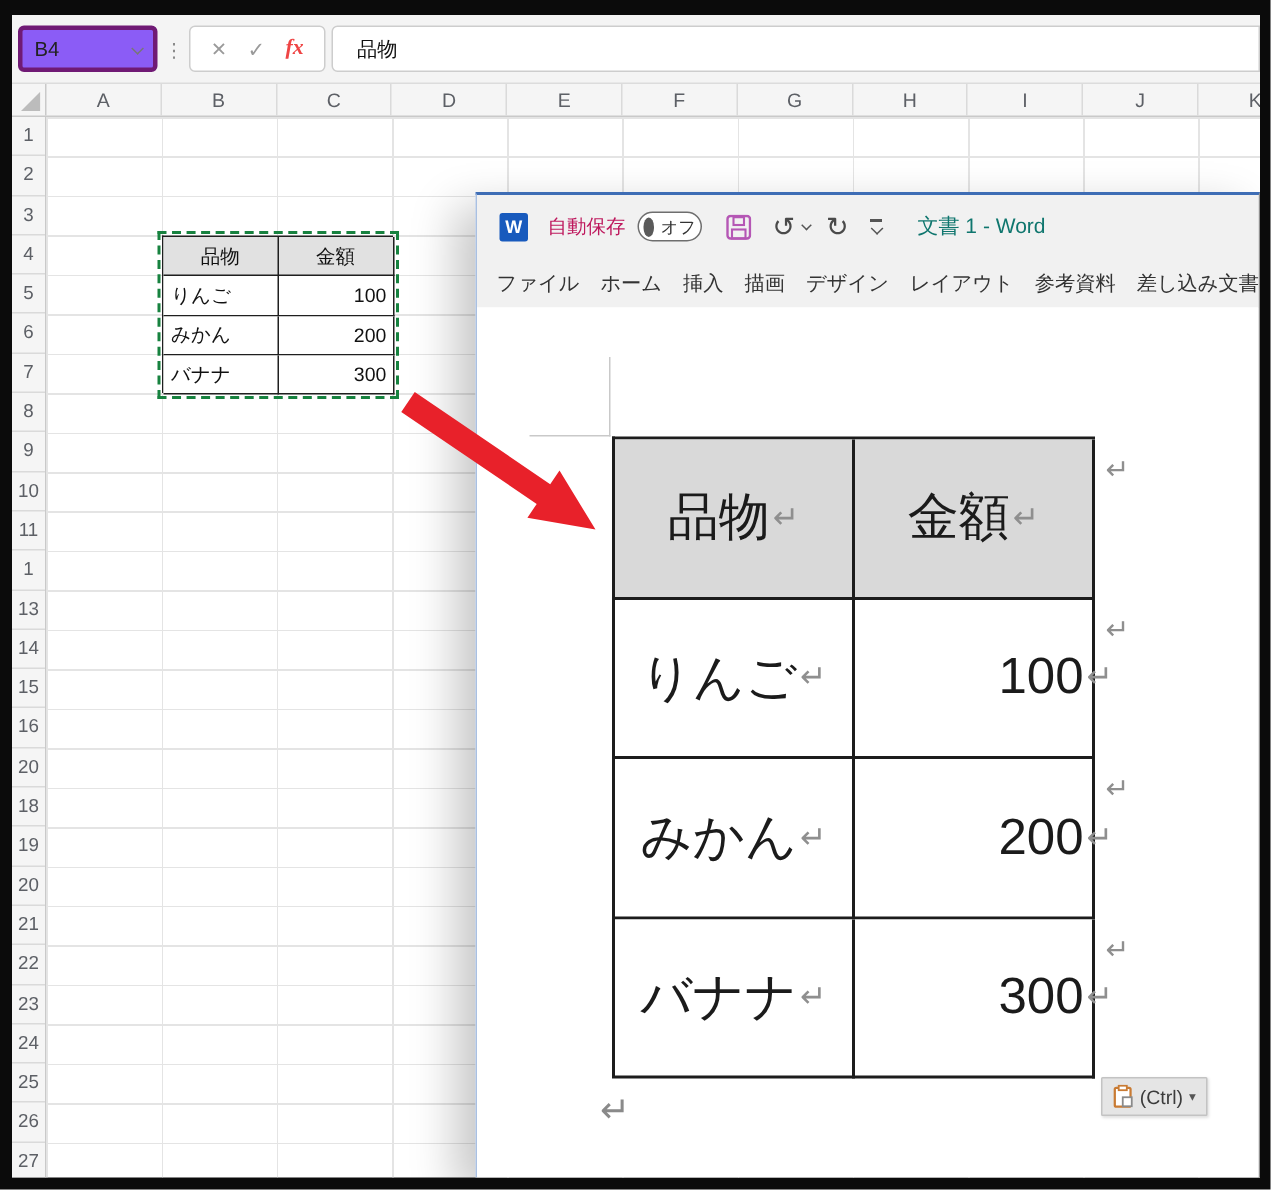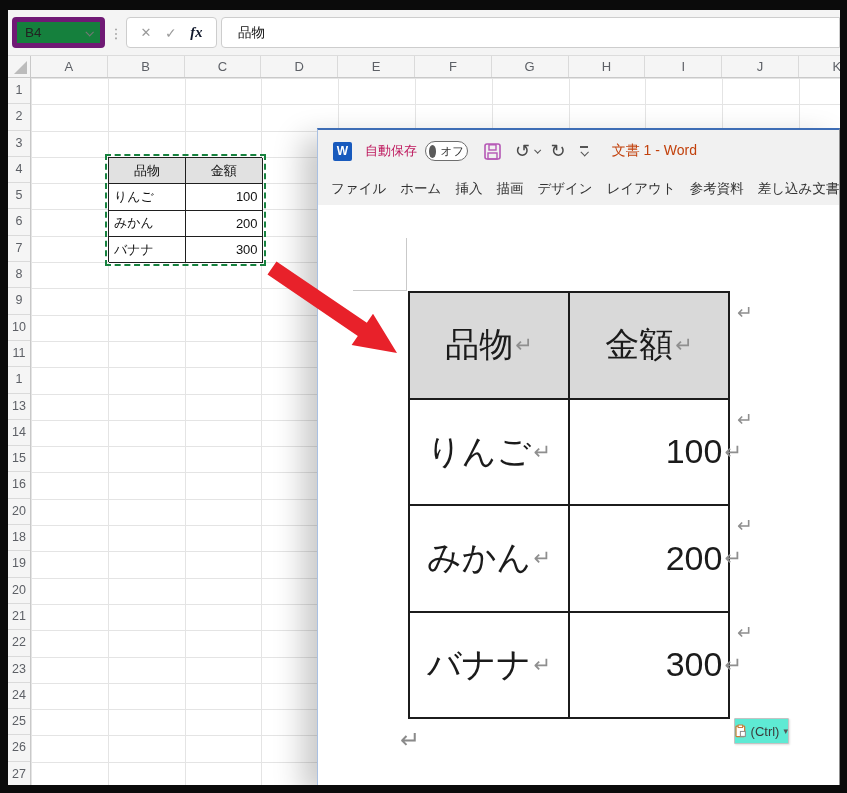--- a/index.html
+++ b/index.html
@@ -15,21 +15,21 @@
     background: #ffffff; overflow: hidden;
   }
 
   
   .xl-toolbar {
     position: absolute; left: 0; top: 0; width: 100%; height: 46px;
     background: #F4F4F4; border-bottom: 1px solid #DCDCDC;
   }
   .namebox {
     position: absolute; left: 4px; top: 7px; width: 93px; height: 31px;
-    background: #15803d; border: 5px solid #701a75; border-radius: 4px;
+    background: #8b5cf6; border: 3px solid #701a75; border-radius: 4px;
     display: flex; align-items: center; padding: 0 8px;
     font-size: 13.5px; color: #222;
   }
   .namebox .chev { margin-left: auto; }
   .chev {
     display: inline-block; width: 6px; height: 6px;
     border-right: 1.5px solid #777; border-bottom: 1.5px solid #777;
     transform: rotate(45deg) translateY(-1px);
   }
   .dots {
@@ -37,21 +37,21 @@
     display: flex; align-items: center; justify-content: center;
     color: #8a8a8a; font-size: 13px;
   }
   .fxgroup {
     position: absolute; left: 118px; top: 7px; width: 91px; height: 31px;
     background: #fff; border: 1px solid #CDCDCD; border-radius: 4px;
     display: flex; align-items: center; justify-content: space-evenly;
   }
   .g-cancel { color: #9a9a9a; font-size: 13px; }
   .g-enter  { color: #9a9a9a; font-size: 14px; }
-  .g-fx     { color: #0f172a; font-size: 14.5px; font-style: italic;
+  .g-fx     { color: #ef4444; font-size: 14.5px; font-style: italic;
               font-family: "Liberation Serif", serif; font-weight: bold; }
   .fbar {
     position: absolute; left: 213px; top: 7px; width: calc(100% - 213px); height: 31px;
     background: #fff; border: 1px solid #CDCDCD; border-radius: 4px 0 0 4px;
     display: flex; align-items: center; padding-left: 16px;
     font-size: 13.5px; color: #111;
   }
 
   
   .xl-colhead {
@@ -139,21 +139,21 @@
   .undo, .redo { font-size: 18px; color: #4a4a4a; line-height: 1; }
   .mini-chev {
     display: inline-block; width: 4.5px; height: 4.5px; margin-left: 4px;
     border-right: 1.3px solid #555; border-bottom: 1.3px solid #555;
     transform: rotate(45deg) translateY(-2px);
   }
   .redo { margin-right: 14px; }
   .qat { display: flex; flex-direction: column; align-items: center; margin-right: 24px; }
   .qat .bar  { width: 8px; height: 1.5px; background: #555; margin-bottom: 2px; }
   .qat .chev { border-color: #555; }
-  .wtitle-text { font-size: 14px; color: #c2410c; }
+  .wtitle-text { font-size: 14px; color: #0f766e; }
 
   .wmenu {
     height: 33px; background: #F1F1F1;
     display: flex; align-items: center; padding-left: 6px;
     overflow: hidden; white-space: nowrap;
   }
   .rtab { font-size: 13.5px; color: #333; padding: 0 7px; }
 
   .wdoc { position: relative; background: #fff; height: calc(100% - 75.5px); overflow: visible; }
   .cropv { position: absolute; left: 88px; top: 33px; width: 1px; height: 53px; background: #C9C9C9; }
@@ -174,22 +174,22 @@
   .w-num { justify-content: flex-end; }
   .mark { font-size: 21px; color: #8F8F8F; margin-left: 2px; flex: none; }
   .w-num .mark { margin-right: -14px; }
 
   .eor { position: absolute; left: 419px; font-size: 19px; color: #8F8F8F; }
   .eor-0 { top: 96px; }  .eor-1 { top: 203px; }
   .eor-2 { top: 309px; } .eor-3 { top: 416px; }
   .pilcrow-end { position: absolute; left: 82px; top: 521px; font-size: 24px; color: #8a8a8a; }
 
   .paste-btn {
-    position: absolute; left: 416px; top: 513px; width: 55px; height: 26px;
-    background: #5eead4; border: 1px solid #C3C3C3; border-radius: 1px;
+    position: absolute; left: 416px; top: 513px; width: 71px; height: 26px;
+    background: #e5e5e5; border: 1px solid #C3C3C3; border-radius: 1px;
     display: flex; align-items: center; justify-content: center; gap: 4px;
     font-size: 13px; color: #3b3b3b; box-shadow: 1px 1px 2px rgba(0,0,0,0.12);
   }
   .paste-dd { font-size: 9px; color: #555; }
 
   
   .arrow-svg {
     position: absolute; left: 0; top: 0; width: 832px; height: 775px;
     z-index: 60; pointer-events: none;
   }

